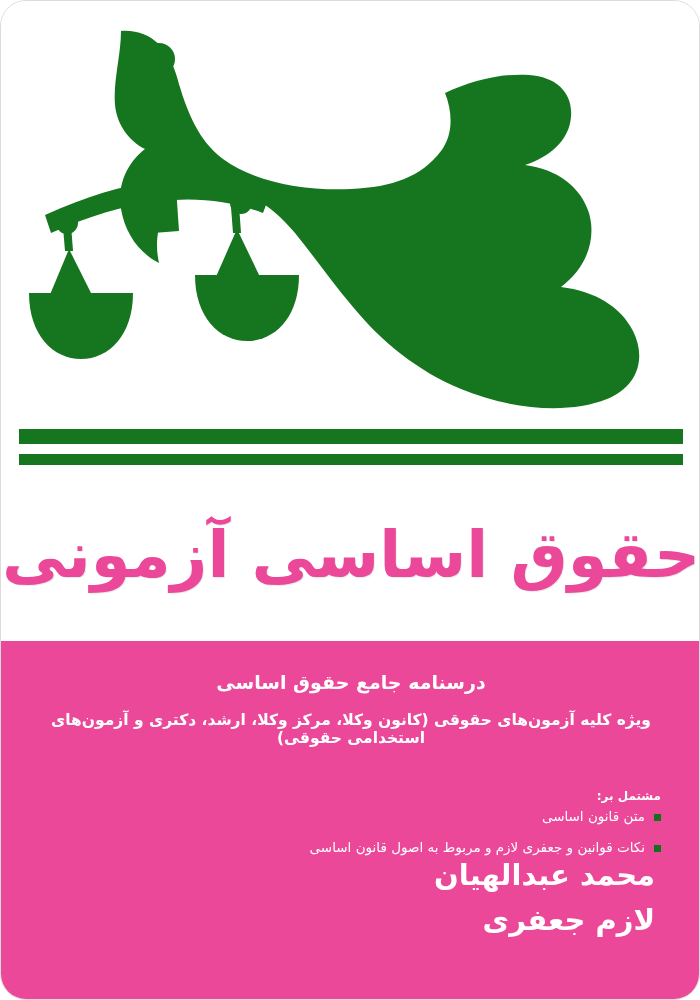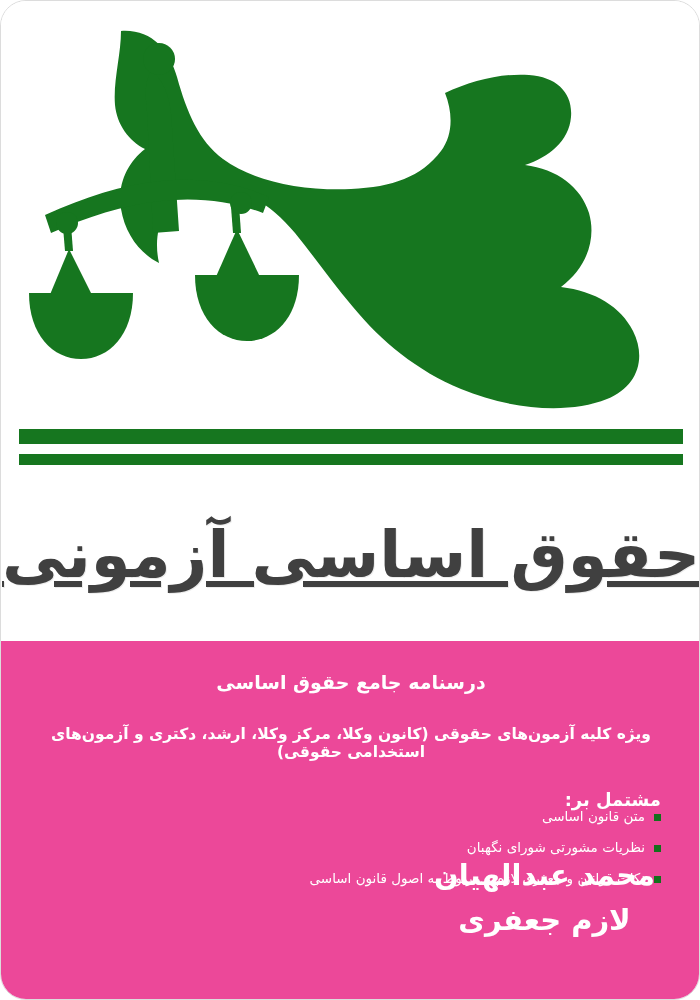--- a/index.html
+++ b/index.html
@@ -69,28 +69,27 @@
     top: 470px;
     width: 700px;
     height: 170px;
     background: #ffffff;
     display: flex;
     align-items: center;
     justify-content: center;
   }
   .main-title {
     direction: rtl;
-    color: #404040;
+    color: #ec4899;
     font-size: 64px;
     font-weight: bold;
     letter-spacing: 0px;
     text-align: right;
     line-height: 1.15;
     text-shadow: 1px 1px 0 rgba(0,0,0,0.08);
-    text-decoration: underline;
   }
   
   .red-panel {
     position: absolute;
     left: 0;
     top: 640px;
     width: 700px;
     height: 360px;
     background: #ec4899;
     color: #ffffff;
@@ -101,35 +100,35 @@
     top: 30px;
     right: 0;
     width: 100%;
     text-align: center;
     font-size: 19px;
     font-weight: bold;
     color: #ffffff;
   }
   .audience {
     position: absolute;
-    top: 84px;
+    top: 70px;
     right: 0;
     width: 100%;
     text-align: center;
     font-size: 15.5px;
     font-weight: bold;
     color: #ffffff;
     padding: 0 18px;
     box-sizing: border-box;
   }
   .includes-label {
     position: absolute;
     top: 148px;
     right: 40px;
-    font-size: 18px;
+    font-size: 12px;
     font-weight: bold;
     color: #ffffff;
   }
   .features {
     position: absolute;
     top: 168px;
     right: 40px;
     list-style: none;
     margin: 0;
     padding: 0;
@@ -150,21 +149,21 @@
     top: 5px;
     width: 7px;
     height: 7px;
     background: #13701c;
     display: inline-block;
   }
   .authors {
     position: absolute;
     right: 46px;
     top: 212px;
-    text-align: center;
+    text-align: right;
   }
   .author {
     font-size: 29px;
     font-weight: bold;
     color: #ffffff;
     line-height: 1.55;
     white-space: nowrap;
   }
 </style>
 </head>
@@ -237,24 +236,20 @@
 
     <div class="includes-label">مشتمل بر:</div>
 
     <ul class="features">
       <li>
         <span class="bullet"></span>
         <span>متن قانون اساسی</span>
       </li>
       <li>
         <span class="bullet"></span>
-        <span>نظریات مشورتی شورای نگهبان</span>
-      </li>
-      <li>
-        <span class="bullet"></span>
         <span>نکات قوانین و جعفری لازم و مربوط به اصول قانون اساسی</span>
       </li>
     </ul>
 
     <div class="authors">
       <div class="author">محمد عبدالهیان</div>
       <div class="author">لازم جعفری</div>
     </div>
   </div>
 

